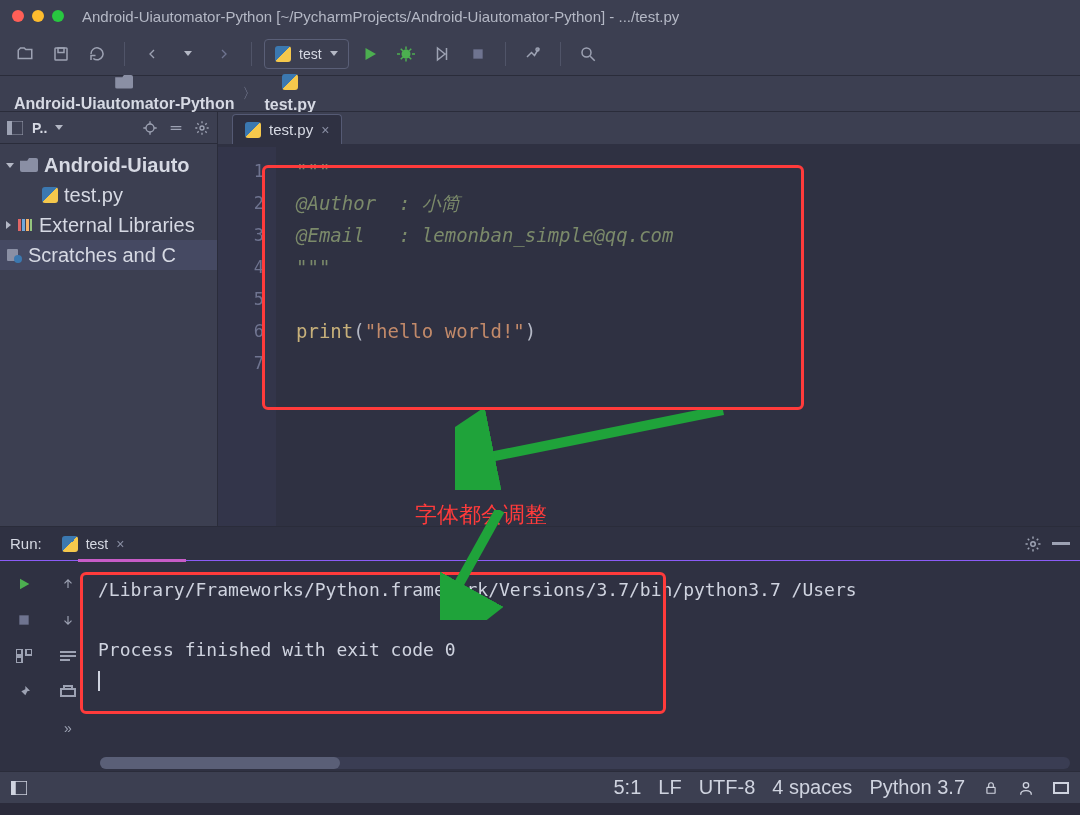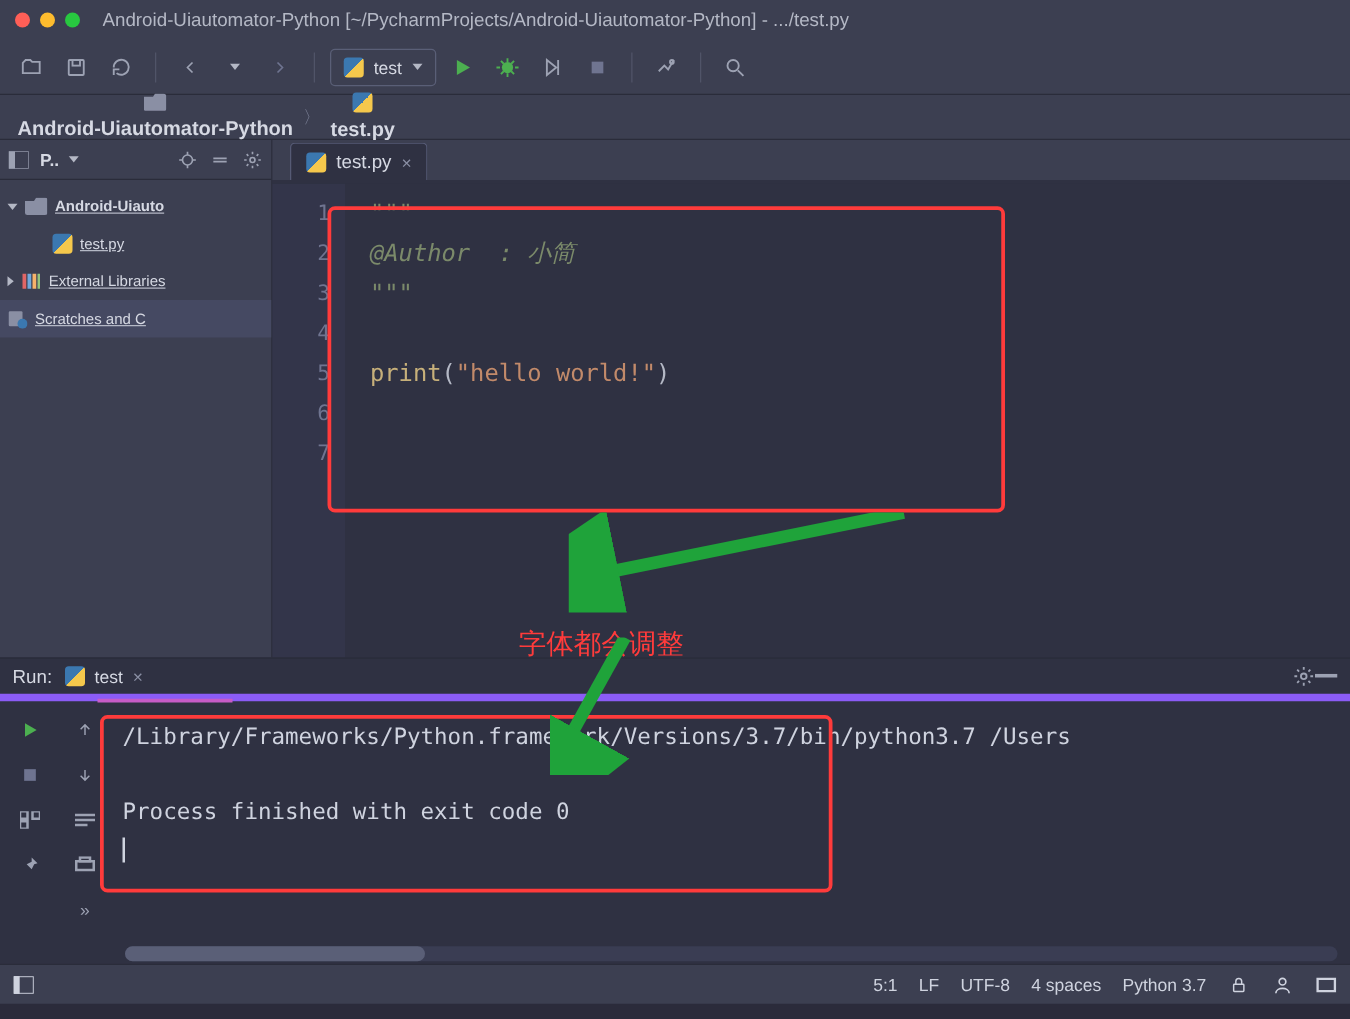--- a/index.html
+++ b/index.html
@@ -91,21 +91,21 @@
   width: 218px; background: #3c3f51; border-right: 1px solid #2a2c3a;
   display: flex; flex-direction: column;
 }
 .proj-header {
   height: 32px; display: flex; align-items: center; gap: 8px; padding: 0 6px;
   border-bottom: 1px solid #2a2c3a;
 }
 .proj-header .ph-label { font-weight: 600; color: #d6d9e3; }
 .proj-header .spacer { flex: 1; }
 .mini-icon { width: 18px; height: 18px; display: flex; align-items: center; justify-content: center; color: #9da2b3; cursor: pointer; }
-.tree { padding: 6px 0; font-size: 12px; text-decoration: underline; }
+.tree { padding: 6px 0; font-size: 20px; }
 .tree .row { display: flex; align-items: center; gap: 6px; height: 30px; padding: 0 6px; white-space: nowrap; overflow: hidden; cursor: pointer; color: #d6d9e3; }
 .tree .row.bold { font-weight: 700; }
 .tree .child { padding-left: 42px; }
 .tree .top2 { }
 
 
 .editor { flex: 1; background: #2f3142; display: flex; flex-direction: column; position: relative; }
 .tabs { height: 32px; display: flex; align-items: flex-end; padding-left: 14px; background: #3c3f51; }
 .tab {
   height: 30px; display: flex; align-items: center; gap: 8px; padding: 0 12px;
@@ -143,22 +143,22 @@
   position: absolute; left: 415px; top: 500px; color: #ff3b3b; font-size: 22px;
   pointer-events: none;
 }
 
 
 .run {
   height: 245px; background: #2f3142; border-top: 1px solid #2a2c3a;
   display: flex; flex-direction: column; position: relative;
 }
 .run-header {
-  height: 34px; display: flex; align-items: center; padding: 0 10px;
-  border-bottom: 6px solid #8b5cf6;
+  height: 34px; display: flex; align-items: center; gap: 10px; padding: 0 10px;
+  border-bottom: 1px solid #8b5cf6;
 }
 .run-header .label { color: #d6d9e3; font-size: 15px; }
 .run-tab { display: flex; align-items: center; gap: 8px; height: 28px; padding: 0 10px; color: #d6d9e3; cursor: pointer; }
 .run-tab .underline { position: absolute; left: 78px; top: 32px; width: 108px; height: 3px; background: #c75cc7; }
 .run-header .spacer { flex: 1; }
 .run-body { flex: 1; display: flex; }
 .run-gutter {
   width: 48px; display: flex; flex-direction: column; align-items: center; gap: 14px; padding: 12px 0;
 }
 .run-gutter2 {
@@ -173,21 +173,21 @@
   display: inline-block; width: 2px; height: 20px; background: #cfd3df; vertical-align: middle;
 }
 .scroll-x {
   height: 12px; margin: 0 10px 2px 100px; background: #3a3d53; border-radius: 6px; position: relative;
 }
 .scroll-x .thumb { position: absolute; left: 0; top: 0; height: 12px; width: 240px; background: #5a5f77; border-radius: 6px; }
 
 
 .statusbar {
   height: 32px; background: #3c3f51; border-top: 1px solid #2a2c3a;
-  display: flex; align-items: center; padding: 0 10px; gap: 17px; font-size: 14px; color: #cfd3df;
+  display: flex; align-items: center; padding: 0 10px; gap: 17px; font-size: 20px; color: #cfd3df;
 }
 .statusbar .spacer { flex: 1; }
 
 
 .arrow1 {
   position: absolute; left: 455px; top: 410px; pointer-events: none;
 }
 .arrow2 {
   position: absolute; left: 440px; top: 510px; pointer-events: none;
 }
@@ -366,20 +366,21 @@
         <div>2</div>
         <div>3</div>
         <div>4</div>
         <div>5</div>
         <div>6</div>
         <div>7</div>
       </div>
       <div class="code">
         <div class="line"><span class="c-str">"""</span></div>
         <div class="line"><span class="c-str">@Author  : </span><span class="c-str">小简</span></div>
+        <div class="line"><span class="c-str">@Email   : </span><span class="c-str">lemonban_simple@qq.com</span></div>
         <div class="line"><span class="c-str">"""</span></div>
         <div class="line"><span></span></div>
         <div class="line"><span class="c-call">print</span><span class="c-par">(</span><span class="c-txt">"hello world!"</span><span class="c-par">)</span></div>
       </div>
     </div>
   </div>
 </div>
 
 <div class="run">
   <div class="run-header">

